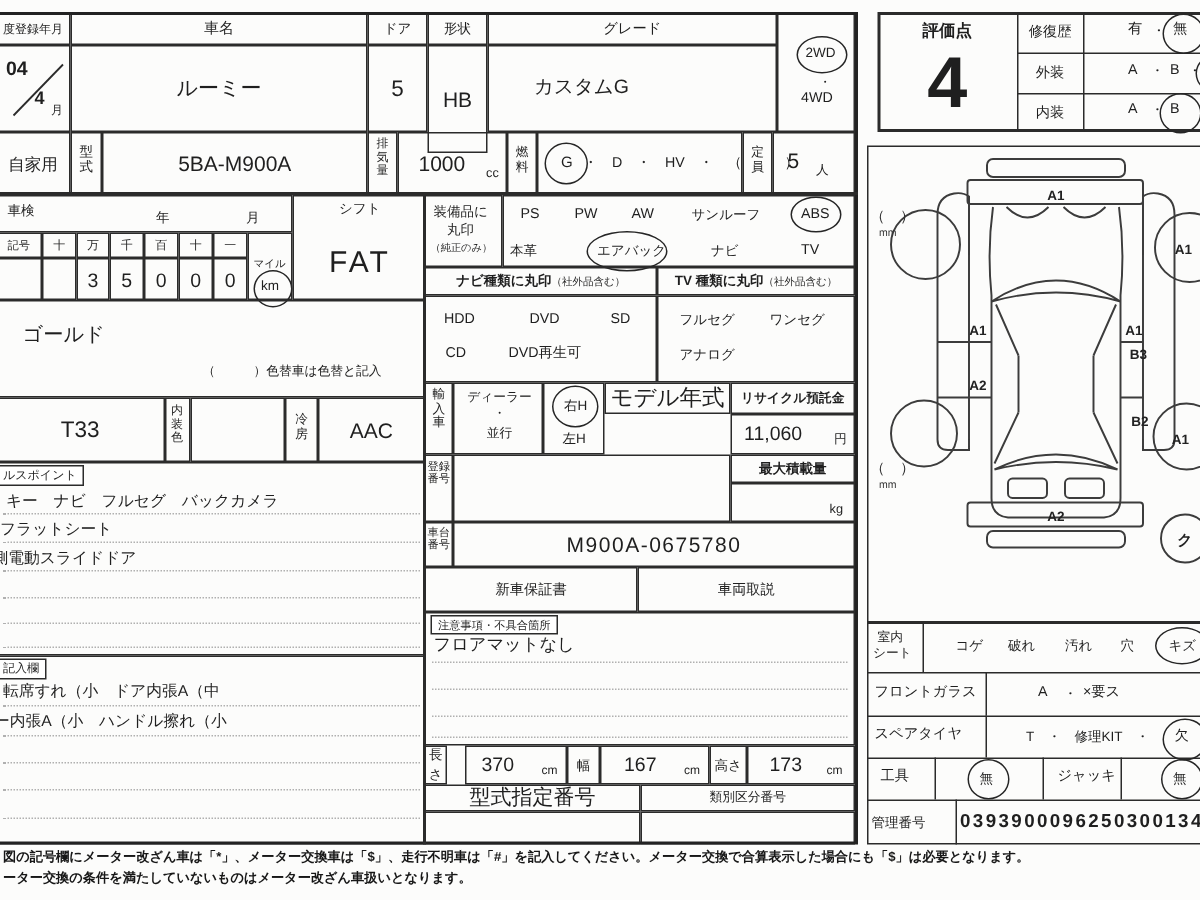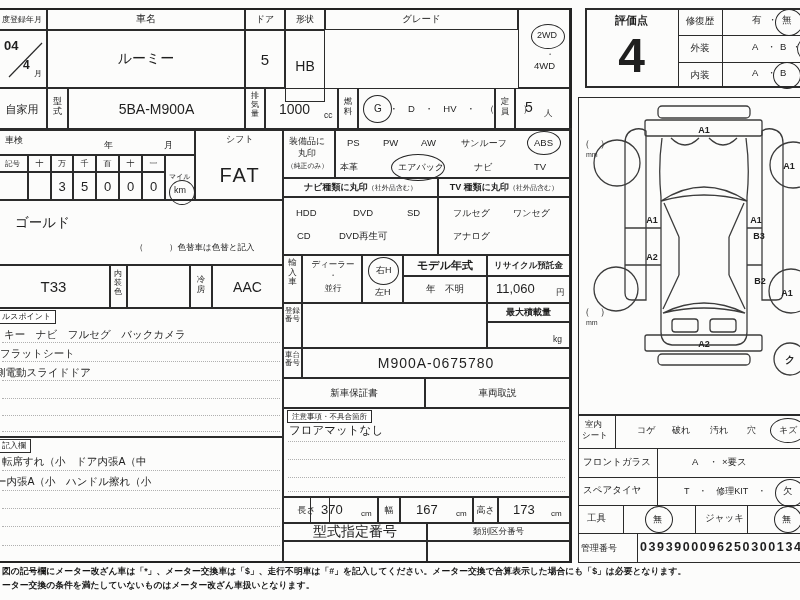--- a/index.html
+++ b/index.html
@@ -36,20 +36,23 @@
     <div class="t" style="left:36px;top:38px;font-size:8px">月</div>
   </div>
 
   <div class="c bd ctr" style="left:47px;top:8px;width:198px;height:22px;font-size:10px">車名</div>
   <div class="c bd ctr" style="left:47px;top:30px;width:198px;height:58px;font-size:14px">ルーミー</div>
   <div class="c bd ctr" style="left:245px;top:8px;width:40px;height:22px;font-size:9px">ドア</div>
   <div class="c bd ctr" style="left:245px;top:30px;width:40px;height:58px;font-size:15px">5</div>
   <div class="c bd ctr" style="left:285px;top:8px;width:40px;height:22px;font-size:9px">形状</div>
   <div class="c bd ctr" style="left:285px;top:30px;width:40px;height:72px;font-size:14px">HB</div>
   <div class="c bd ctr" style="left:325px;top:8px;width:193px;height:22px;font-size:9.5px">グレード</div>
+  <div class="c bd" style="left:325px;top:30px;width:193px;height:58px">
+    <div class="t" style="left:30px;top:20px;font-size:13px">カスタムG</div>
+  </div>
   <div class="c bd" style="left:518px;top:8px;width:52px;height:80px">
     <div class="t" style="left:18px;top:21px;font-size:9px">2WD</div>
     <div class="t" style="left:27px;top:41px;font-size:8px">・</div>
     <div class="t" style="left:15px;top:52px;font-size:9.5px">4WD</div>
   </div>
   <div class="circ" style="left:531px;top:24px;width:32px;height:23px"></div>
 
   <div class="c bd ctr" style="left:-3px;top:88px;width:50px;height:42px;font-size:11px">自家用</div>
   <div class="c bd" style="left:47px;top:88px;width:21px;height:42px"></div>
   <div class="vt" style="left:52px;top:96px;width:11px;font-size:9px">型式</div>
@@ -182,22 +185,21 @@
   <div class="c bd" style="left:302px;top:255px;width:60px;height:48px">
     <div class="c ctr" style="left:0;top:3px;width:60px;height:12px;font-size:8.5px">ディーラー</div>
     <div class="c ctr" style="left:0;top:14px;width:60px;height:10px;font-size:8px">・</div>
     <div class="c ctr" style="left:0;top:26px;width:60px;height:13px;font-size:8.5px">並行</div>
   </div>
   <div class="c bd" style="left:362px;top:255px;width:41px;height:48px">
     <div class="t" style="left:13px;top:9px;font-size:9px">右H</div>
     <div class="t" style="left:12px;top:31px;font-size:9px">左H</div>
   </div>
   <div class="circ" style="left:368px;top:257px;width:29px;height:26px"></div>
-  <div class="c bd ctr" style="left:403px;top:255px;width:84px;height:21px;font-size:11px;font-weight:bold">モデル年式</div>
-  <div class="c bd ctr" style="left:403px;top:276px;width:84px;height:27px;font-size:9.5px">年　不明</div>
+  <div class="c bd ctr" style="left:403px;top:255px;width:84px;height:21px;font-size:15px;font-weight:normal">モデル年式</div>
   <div class="c bd ctr" style="left: 487px;top:255px;width:83px;height:21px;font-size:8.5px;font-weight:bold">リサイクル預託金</div>
   <div class="c bd" style="left:487px;top:276px;width:83px;height:27px">
     <div class="t" style="left:8px;top:5px;font-size:13px">11,060</div>
     <div class="t" style="left:68px;top:11px;font-size:8.5px">円</div>
   </div>
 
   <div class="c bd" style="left:283px;top:303px;width:19px;height:45px"></div>
   <div class="vt" style="left:285px;top:307px;width:15px;font-size:7.5px">登録番号</div>
   <div class="c bd" style="left:302px;top:303px;width:185px;height:45px"></div>
   <div class="c bd ctr" style="left:487px;top:303px;width:83px;height:19px;font-size:9px;font-weight:bold">最大積載量</div>
@@ -213,21 +215,21 @@
   <div class="c bd ctr" style="left:425px;top:378px;width:145px;height:30px;font-size:9.5px">車両取説</div>
 
   <div class="c bd" style="left:283px;top:408px;width:287px;height:89px"></div>
   <div class="tag" style="left:287px;top:410px;font-size:7.5px">注意事項・不具合箇所</div>
   <div class="t" style="left:289px;top:424px;font-size:11.5px">フロアマットなし</div>
   <div class="dl" style="left:288px;top:441px;width:277px"></div>
   <div class="dl" style="left:288px;top:459px;width:277px"></div>
   <div class="dl" style="left:288px;top:477px;width:277px"></div>
   <div class="dl" style="left:288px;top:491px;width:277px"></div>
 
-  <div class="c bd ctr" style="left:283px;top:497px;width:47px;height:26px;font-size:9px">長さ</div>
+  <div class="c bd ctr" style="left:283px;top:497px;width:15px;height:26px;font-size:9px">長さ</div>
   <div class="c bd" style="left:310px;top:497px;width:68px;height:26px">
     <div class="t" style="left:10px;top:5px;font-size:13px">370</div>
     <div class="t" style="left:50px;top:11px;font-size:8px">cm</div>
   </div>
   <div class="c bd ctr" style="left:378px;top:497px;width:22px;height:26px;font-size:9px">幅</div>
   <div class="c bd" style="left:400px;top:497px;width:73px;height:26px">
     <div class="t" style="left:15px;top:5px;font-size:13px">167</div>
     <div class="t" style="left:55px;top:11px;font-size:8px">cm</div>
   </div>
   <div class="c bd ctr" style="left:473px;top:497px;width:25px;height:26px;font-size:9px">高さ</div>

